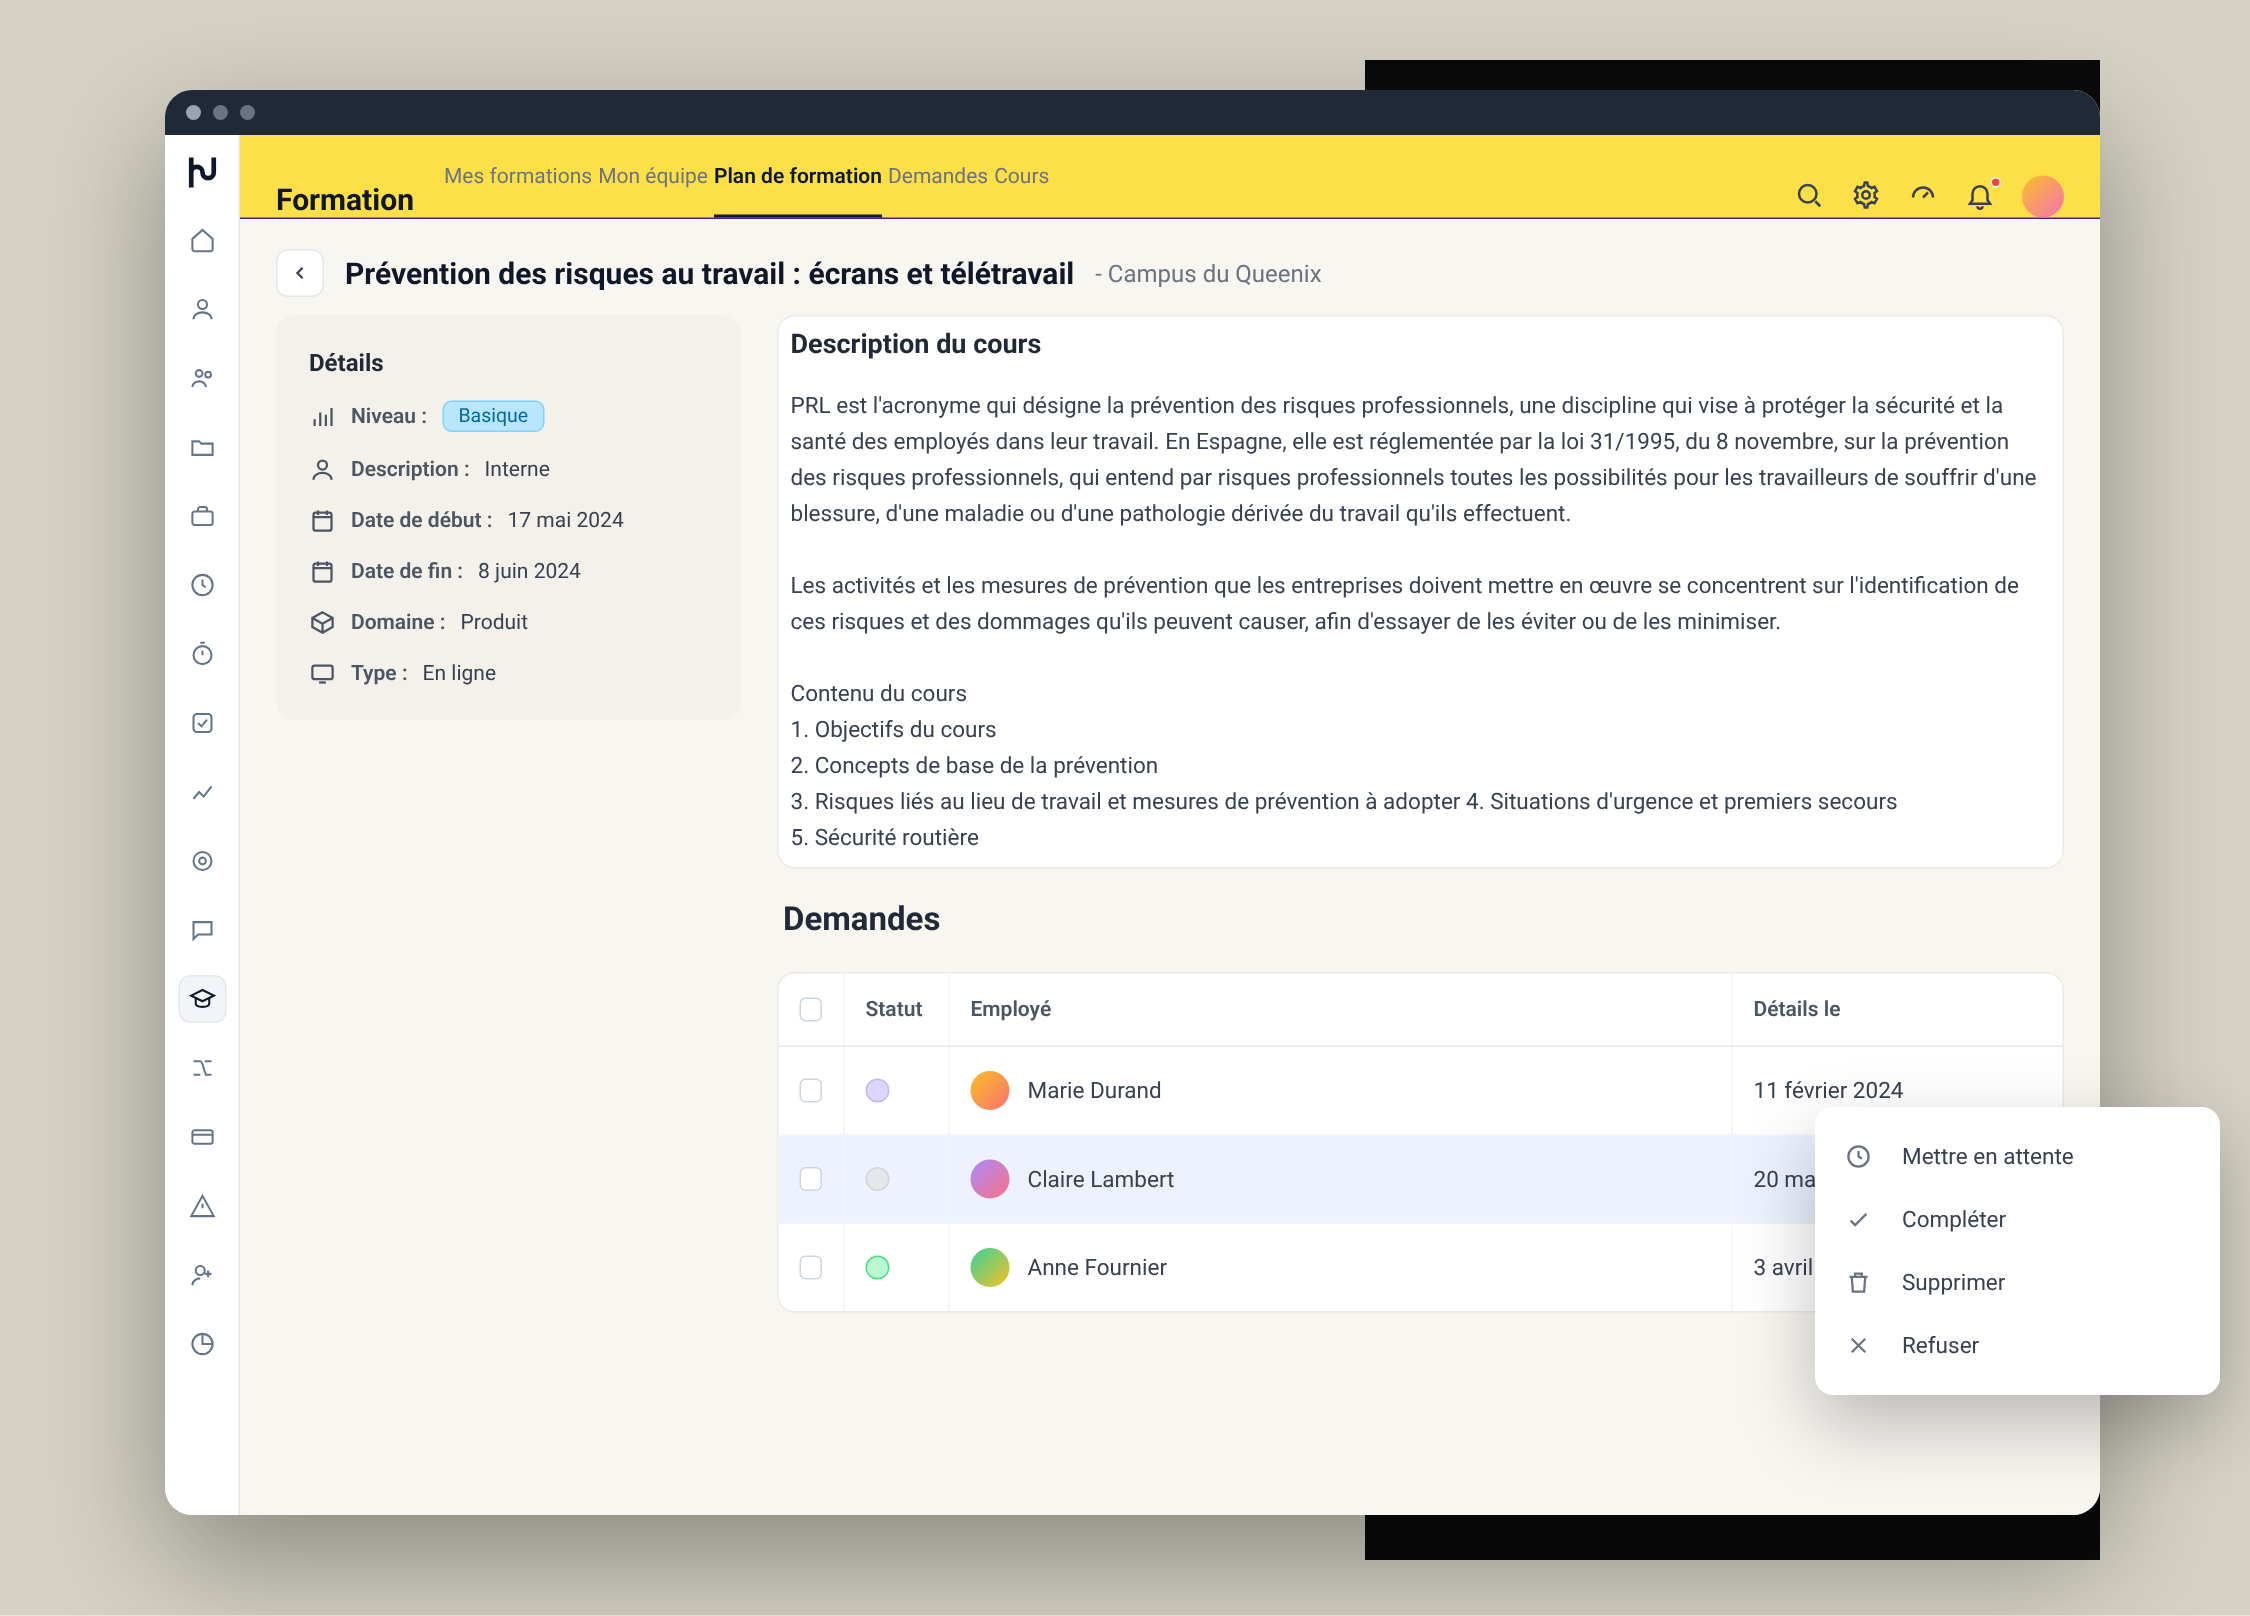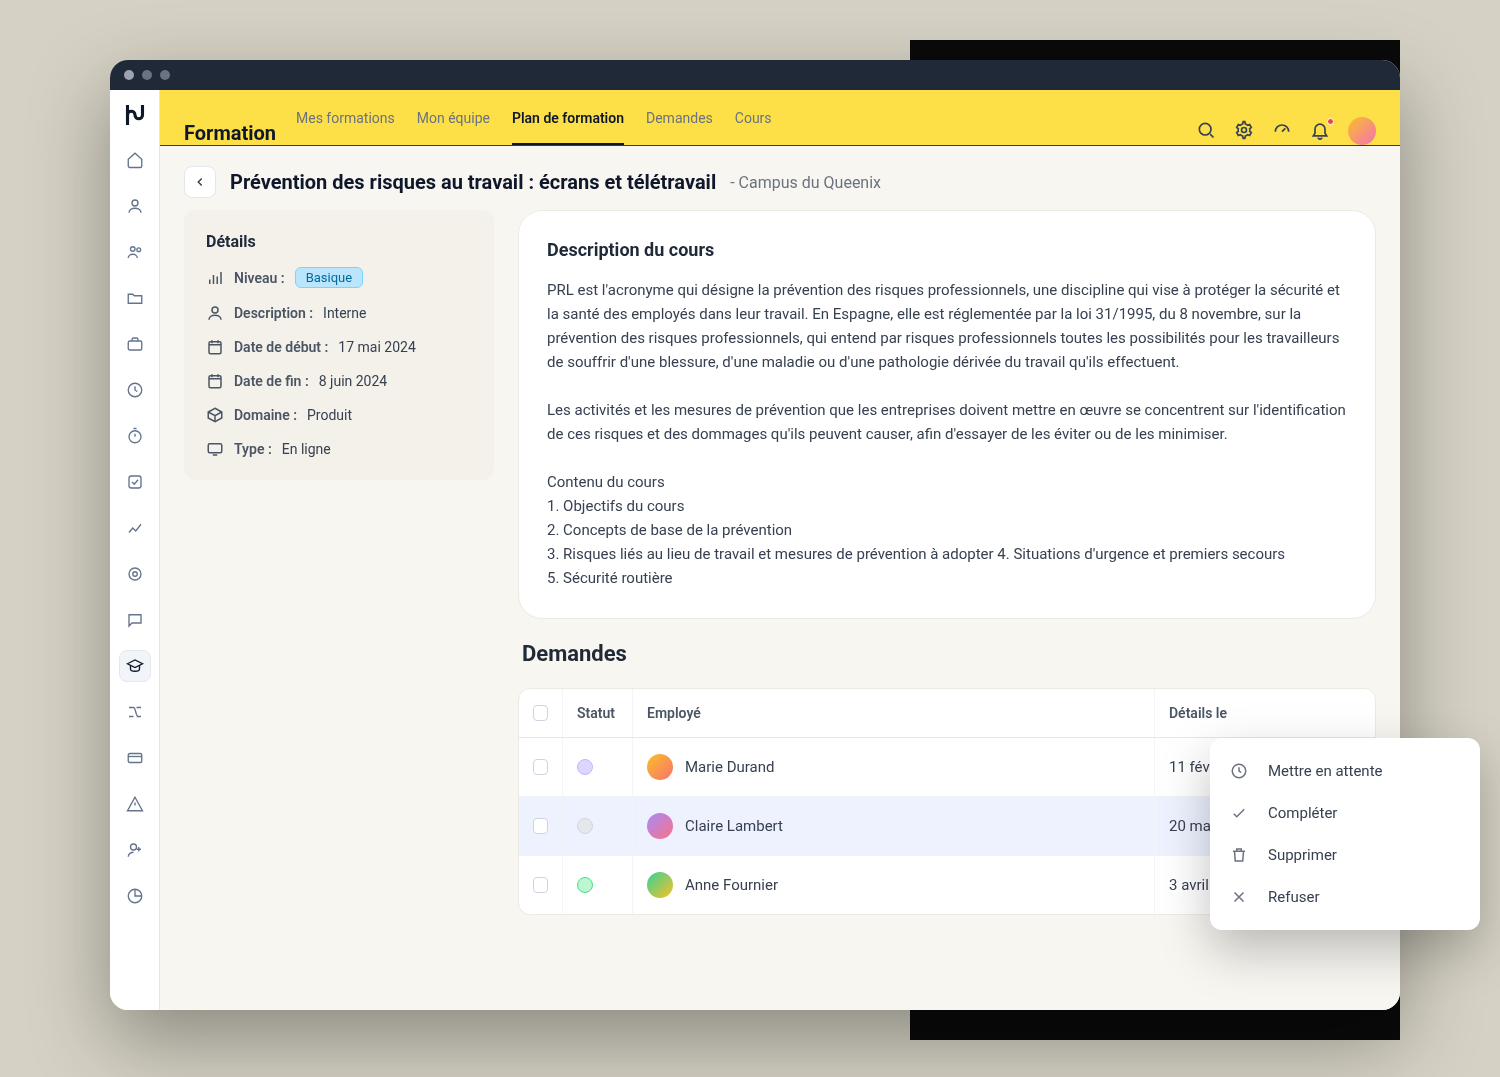--- a/index.html
+++ b/index.html
@@ -70,21 +70,21 @@
 .main { flex: 1; display: flex; flex-direction: column; background: #f8f6f1; }
 .topbar {
   height: 56px;
   background: #fde047;
   border-bottom: 1px solid #4c1d95;
   display: flex;
   align-items: flex-end;
   padding: 0 24px;
 }
 .module-title { font-size: 20px; font-weight: 700; color: #0f172a; margin-right: 20px; }
-.tabs { display: flex; gap: 22px; height: 100%; align-items: center; }
+.tabs { display: flex; gap: 4px; height: 100%; align-items: center; }
 .tab { font-size: 14px; color: #6b7280; height: 100%; display: flex; align-items: center; cursor: pointer; position: relative;}
 .tab.active { color: #0f172a; font-weight: 600; }
 .tab.active::after { content:""; position:absolute; bottom:0; left:0; right:0; height:2px; background:#0f172a;}
 .top-actions { margin-left: auto; display: flex; gap: 16px; align-items: center; }
 .top-icon { width: 22px; height: 22px; color: #374151; cursor: pointer; position: relative;}
 .top-icon svg { width: 20px; height: 20px; }
 .red-dot { position:absolute; top:-2px; right:-2px; width:7px; height:7px; background:#ef4444; border-radius:50%; border:1px solid #fff;}
 .avatar-sm { width: 28px; height: 28px; border-radius: 50%; background: linear-gradient(135deg,#fbbf24,#f472b6); cursor:pointer;}
 .page-header {
   padding: 20px 24px 12px;
@@ -94,21 +94,21 @@
 }
 .back-btn {
   width: 32px; height: 32px; border: 1px solid #e5e7eb; background:#fff;
   border-radius: 8px; display:flex; align-items:center; justify-content:center;
   cursor:pointer; color:#374151;
 }
 .page-title { font-size: 20px; font-weight: 700; color: #0f172a; }
 .page-sub { font-size: 16px; color: #6b7280; }
 .content { display: flex; gap: 24px; padding: 0 24px 24px; flex: 1; }
 .left-col { width: 310px; display: flex; flex-direction: column; gap: 20px; }
-.card { background: #fff; border: 1px solid #eceae3; border-radius: 24px; padding: 28px; }
+.card { background: #fff; border: 1px solid #eceae3; border-radius: 12px; padding: 8px; }
 .card-soft { background: #f3f1ea; border-radius: 12px; padding: 22px; }
 .author-card { display:flex; flex-direction:column; align-items:center; gap:8px; }
 .author-icon {
   width: 56px; height: 56px;
   display:flex; align-items:center; justify-content:center;
 }
 .author-name { font-weight:600; color:#1f2937; font-size:16px;}
 .author-cat { color:#6b7280; font-size:14px;}
 .details-title { font-weight:700; color:#1f2937; margin-bottom:16px; font-size:16px;}
 .detail-row { display:flex; align-items:center; gap:10px; margin-bottom:16px; font-size:14px;}

